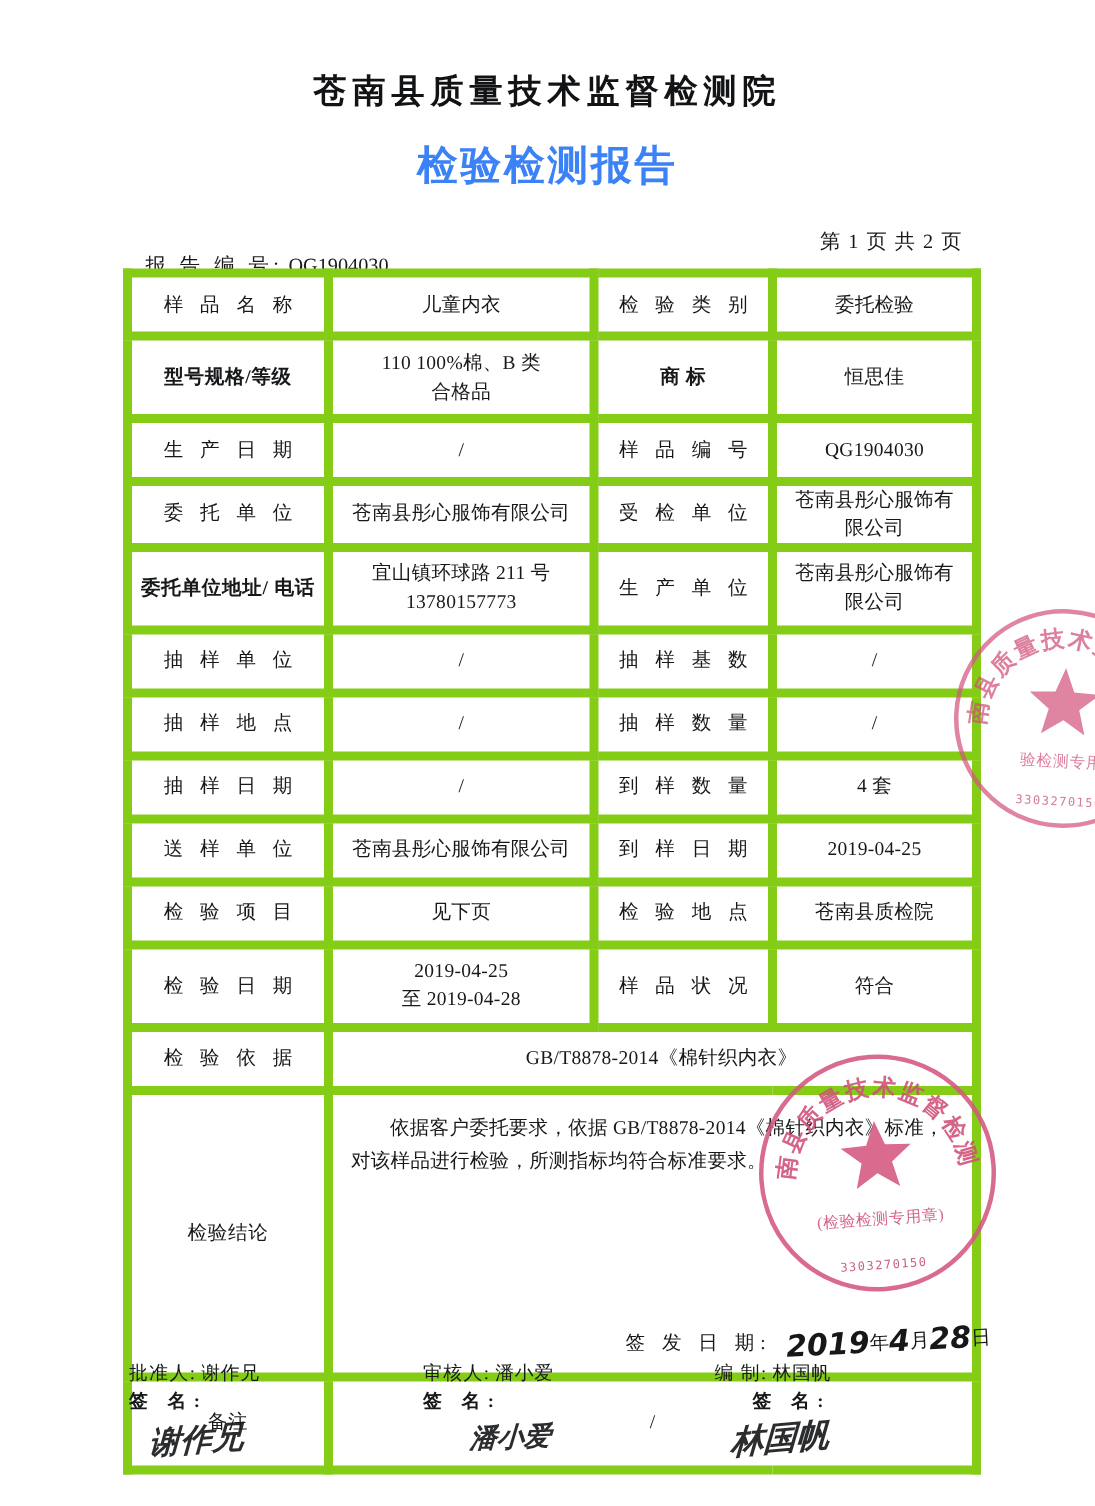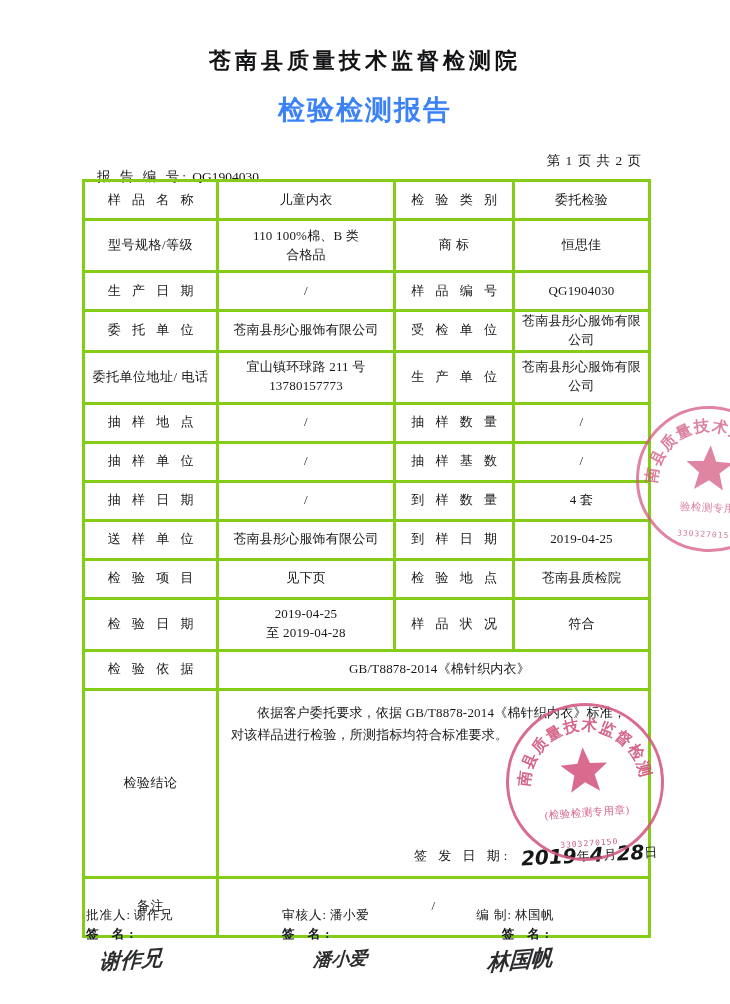--- a/index.html
+++ b/index.html
@@ -70,35 +70,36 @@
   
   .main-table {
     position: absolute;
     left: 82px; top: 179px;
     width: 566px;
     border-collapse: collapse;
     table-layout: fixed;
     font-size: 13px;
   }
   .main-table td {
-    border: 3px solid #84cc16;
+    border: 6px solid #84cc16;
     padding: 0 6px;
     text-align: center;
     vertical-align: middle;
     line-height: 1.45;
     color: #17181a;
   }
   .main-table .lbl-cell {
     letter-spacing: 4px;
     text-indent: 4px;
     font-size: 13px;
   }
   .main-table .lbl-tight {
     letter-spacing: 0.5px;
     text-indent: 0;
+    font-weight: bold;
   }
   .main-table .val-cell {
     letter-spacing: 0.2px;
   }
   .row-1h td { height: 36px; }
   .row-2h td { height: 49px; }
 
   .conclusion-label {
     letter-spacing: 0.5px !important;
     font-size: 13px;
@@ -310,30 +311,30 @@
       </tr>
 
       <tr class="row-2h">
         <td class="lbl-cell lbl-tight">委托单位地址/ 电话</td>
         <td class="val-cell multiline">宜山镇环球路 211 号<br>13780157773</td>
         <td class="lbl-cell">生 产 单 位</td>
         <td class="val-cell">苍南县彤心服饰有限公司</td>
       </tr>
 
       <tr class="row-1h">
+        <td class="lbl-cell">抽 样 单 位</td>
+        <td class="val-cell">/</td>
+        <td class="lbl-cell">抽 样 基 数</td>
+        <td class="val-cell">/</td>
+      </tr>
+
+      <tr class="row-1h">
         <td class="lbl-cell">抽 样 地 点</td>
         <td class="val-cell">/</td>
         <td class="lbl-cell">抽 样 数 量</td>
-        <td class="val-cell">/</td>
-      </tr>
-
-      <tr class="row-1h">
-        <td class="lbl-cell">抽 样 单 位</td>
-        <td class="val-cell">/</td>
-        <td class="lbl-cell">抽 样 基 数</td>
         <td class="val-cell">/</td>
       </tr>
 
       <tr class="row-1h">
         <td class="lbl-cell">抽 样 日 期</td>
         <td class="val-cell">/</td>
         <td class="lbl-cell">到 样 数 量</td>
         <td class="val-cell">4 套</td>
       </tr>
 

